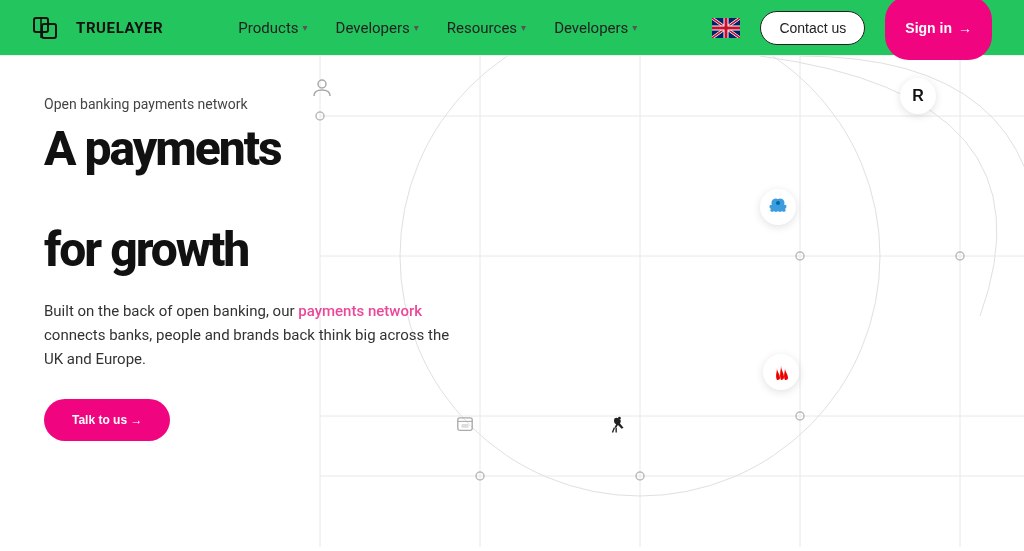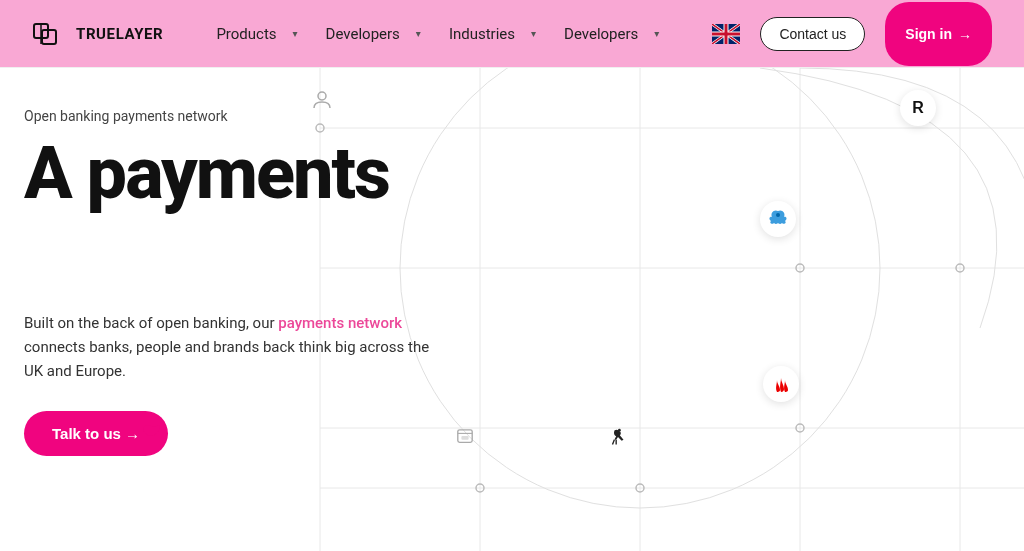--- a/index.html
+++ b/index.html
@@ -10,25 +10,25 @@
       height: 551px;
       overflow: hidden;
       position: relative;
     }
 
     
     .navbar {
       display: flex;
       justify-content: space-between;
       padding: 0 32px;
-      height: 68px;
+      height: 56px;
       border-bottom: 1px solid #f0f0f0;
       position: relative;
       z-index: 10;
-      background: #f9a8d4;
+      background: #22c55e;
     }
     .logo {
       display: flex;
       align-items: center;
       gap: 8px;
       text-decoration: none;
     }
     .logo-icon {
       width: 36px;
       height: 36px;
@@ -42,21 +42,21 @@
     .nav-links {
       display: flex;
       align-items: center;
       gap: 4px;
       flex: 1;
       justify-content: center;
     }
     .nav-item {
       display: flex;
       align-items: center;
-      gap: 16px;
+      gap: 4px;
       padding: 8px 12px;
       font-size: 15px;
       color: #222;
       cursor: pointer;
       border-radius: 6px;
     }
     .nav-chevron {
       font-size: 10px;
       color: #555;
     }
@@ -98,33 +98,33 @@
     .hero {
       position: relative;
       width: 100%;
       height: 491px;
       overflow: hidden;
     }
 
     
     .hero-content {
       position: absolute;
-      left: 24px;
+      left: 44px;
       top: 40px;
       z-index: 5;
       max-width: 520px;
     }
     .hero-eyebrow {
       font-size: 14px;
       color: #444;
       margin-bottom: 12px;
       font-weight: 400;
     }
     .hero-title {
-      font-size: 72px;
+      font-size: 48px;
       font-weight: 800;
       color: #111;
       line-height: 1.05;
       letter-spacing: -2px;
       margin-bottom: 24px;
     }
     .hero-desc {
       font-size: 15px;
       color: #333;
       line-height: 1.6;
@@ -137,21 +137,21 @@
       font-weight: 500;
     }
     .btn-cta {
       display: inline-flex;
       align-items: center;
       gap: 8px;
       padding: 14px 28px;
       border-radius: 30px;
       background: #f0047f;
       border: none;
-      font-size: 15px;
+      font-size: 12px;
       font-weight: 600;
       color: #fff;
       cursor: pointer;
     }
 
     
     .bank-icon {
       position: absolute;
       z-index: 6;
       display: flex;
@@ -203,21 +203,21 @@
   <div class="nav-links">
     <div class="nav-item">
       <span>Products</span>
       <span class="nav-chevron">▾</span>
     </div>
     <div class="nav-item">
       <span>Developers</span>
       <span class="nav-chevron">▾</span>
     </div>
     <div class="nav-item">
-      <span>Industries</span>
+      <span>Resources</span>
       <span class="nav-chevron">▾</span>
     </div>
     <div class="nav-item">
       <span>Developers</span>
       <span class="nav-chevron">▾</span>
     </div>
   </div>
 
   <div class="nav-right">
 
@@ -262,20 +262,21 @@
     <circle cx="800" cy="200" r="4" fill="none" stroke="#bbb" stroke-width="1.5"></circle>
     <circle cx="800" cy="360" r="4" fill="none" stroke="#bbb" stroke-width="1.5"></circle>
     <circle cx="960" cy="200" r="4" fill="none" stroke="#bbb" stroke-width="1.5"></circle>
   </svg>
 
   <div class="hero-content">
     <p class="hero-eyebrow">Open banking payments network</p>
     <h1 class="hero-title">
       <span>A payments</span><br>
       <br>
+      <span>for growth</span>
     </h1>
     <p class="hero-desc">
       <span>Built on the back of open banking, our </span><a href="#" style="color:#ec4899; text-decoration:none; font-weight:500;">payments network</a><span> connects banks, people and brands back think big across the UK and Europe.</span>
     </p>
     <button class="btn-cta">Talk to us →</button>
   </div>
 
   <div class="bank-icon icon-person" style="width:28px;height:28px;">
     <svg viewBox="0 0 20 20" width="20" height="20">
       <circle cx="10" cy="6" r="4" fill="none" stroke="#aaa" stroke-width="1.5"></circle>

